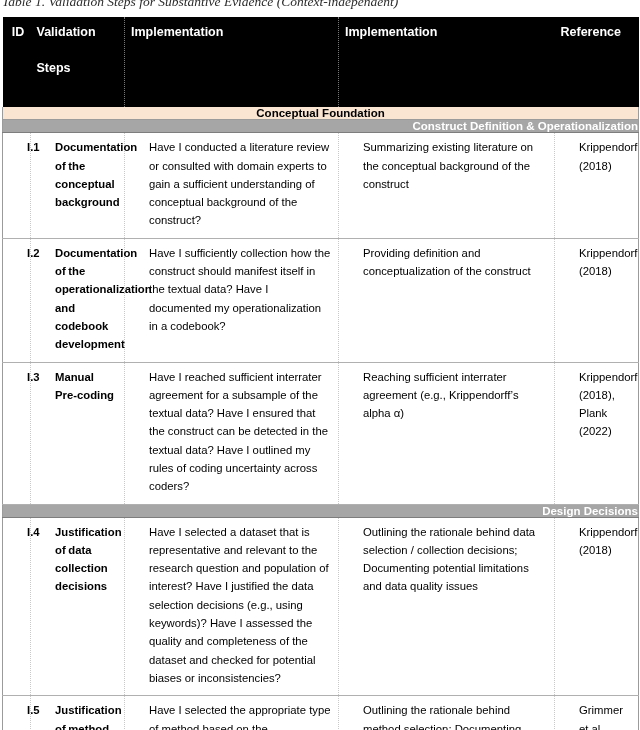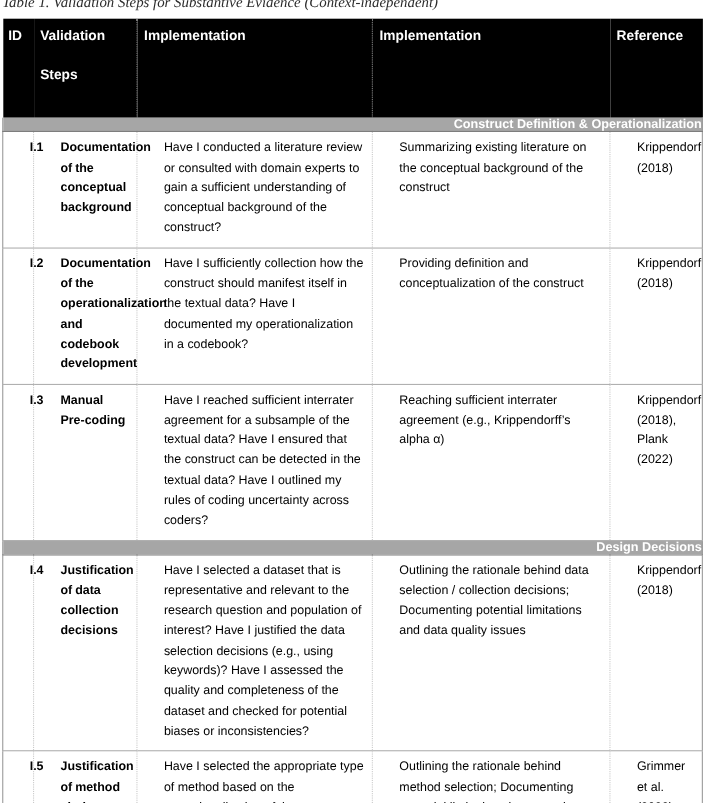--- a/index.html
+++ b/index.html
@@ -55,21 +55,21 @@
   tr.head th {
     background: #000000;
     color: #ffffff;
     font-size: 12.5px;
     font-weight: bold;
     text-align: left;
     padding: 6px 6px 30px 6px;
     border-right: 1px dotted #777777;
     line-height: 1.45;
   }
-  tr.head th.h-id { padding-left: 5px; padding-right: 2px; border-right: none; }
+  tr.head th.h-id { padding-left: 5px; padding-right: 2px; border-right: none; text-align: center; }
   tr.head th.h-step { border-right: 1px dotted #777777; padding-left: 6px; }
   tr.head th.h-ref {
     border-right: none;
     text-align: right;
     padding-right: 22px;
   }
   tr.head th.h-impl { border-right: none; }
   .hdr-wrap { display: block; }
   .hdr-wrap .l2 { display: block; margin-top: 18px; }
 
@@ -146,20 +146,23 @@
           <span class="l2">Steps</span>
         </span>
       </th>
       <th class="h-cons">Implementation</th>
       <th class="h-impl">Implementation</th>
       <th class="h-ref">Reference</th>
     </tr>
   </thead>
   <tbody>
     <tr>
+      <td class="banner-major" colspan="5">Conceptual Foundation</td>
+    </tr>
+    <tr>
       <td class="banner-sub" colspan="5">Construct Definition &amp; Operationalization</td>
     </tr>
 
     <tr class="datarow">
       <td class="d-id">I.1</td>
       <td class="d-step">Documentation of the conceptual background</td>
       <td class="d-cons">Have I conducted a literature review or consulted with domain experts to gain a sufficient understanding of conceptual background of the construct?</td>
       <td class="d-impl">Summarizing existing literature on the conceptual background of the construct</td>
       <td class="d-ref">Krippendorf (2018)</td>
     </tr>

